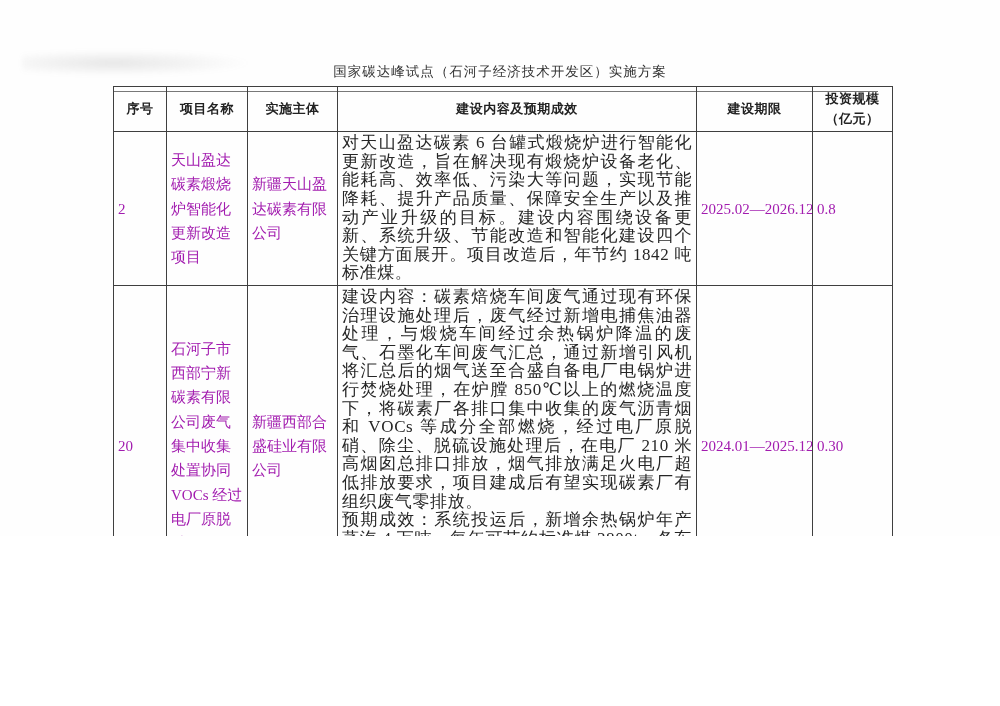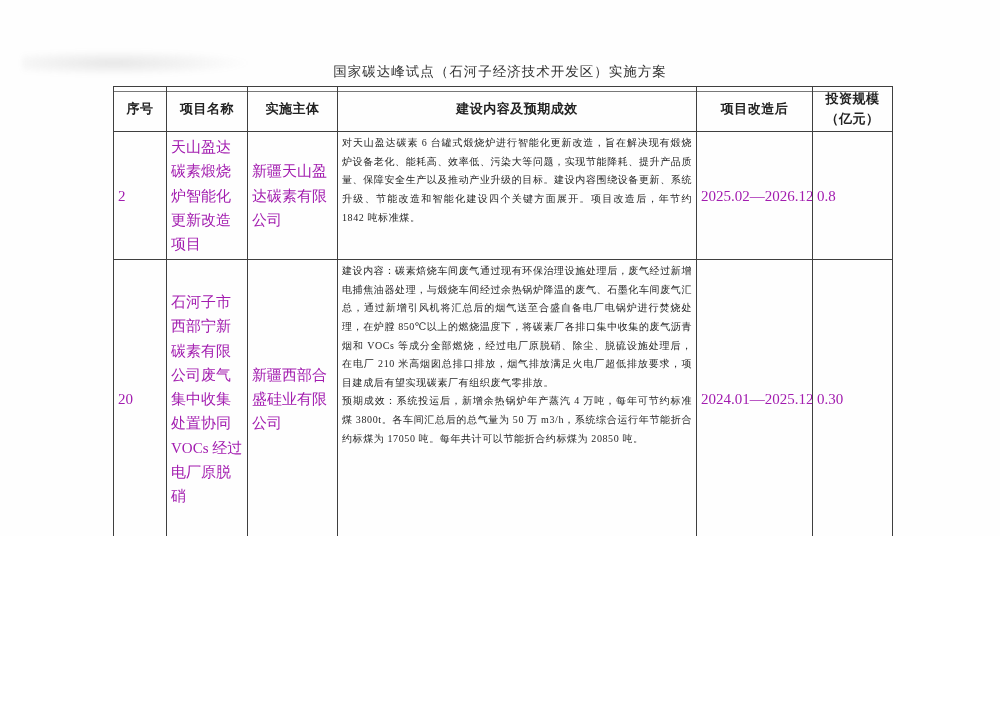--- a/index.html
+++ b/index.html
@@ -37,21 +37,21 @@
   td.c-mid{
     text-align:left;vertical-align:middle;font-size:15px;line-height:1.62;
     color:#a21caf;padding:2px 10px;
   }
   td.c-seq{padding:2px 2px;}
   td.c-name{padding:2px 12px;}
   td.c-impl{padding:2px 9px;}
   td.c-period{padding:2px 2px;white-space:nowrap;}
   td.c-content{
     vertical-align:top;text-align:justify;text-justify:inter-character;
-    font-size:10px;line-height:18.6px;letter-spacing:0.6px;
+    font-size:17px;line-height:18.6px;letter-spacing:0.6px;
     padding:3px 5px 2px 6px;color:#262626;
   }
   td.c-content p{margin:0;}
   .page-num{
     position:absolute;top:619px;left:0;width:1000px;text-align:center;
     font-size:12px;color:#444;
   }
 </style>
 </head>
 <body>
@@ -71,21 +71,21 @@
       <col style="width:359px">
       <col style="width:116px">
       <col style="width:80px">
     </colgroup>
     <tbody>
       <tr class="row-header">
         <th>序号</th>
         <th>项目名称</th>
         <th>实施主体</th>
         <th>建设内容及预期成效</th>
-        <th>项目改造后</th>
+        <th>建设期限</th>
         <th>投资规模
 （亿元）</th>
       </tr>
 
       <tr class="row-17">
         <td class="c-mid c-seq">2</td>
         <td class="c-mid c-name">天山盈达碳素煅烧炉智能化更新改造项目</td>
         <td class="c-mid c-impl">新疆天山盈达碳素有限公司</td>
         <td class="c-content">
           <p>对天山盈达碳素 6 台罐式煅烧炉进行智能化更新改造，旨在解决现有煅烧炉设备老化、能耗高、效率低、污染大等问题，实现节能降耗、提升产品质量、保障安全生产以及推动产业升级的目标。建设内容围绕设备更新、系统升级、节能改造和智能化建设四个关键方面展开。项目改造后，年节约 1842 吨标准煤。</p>

